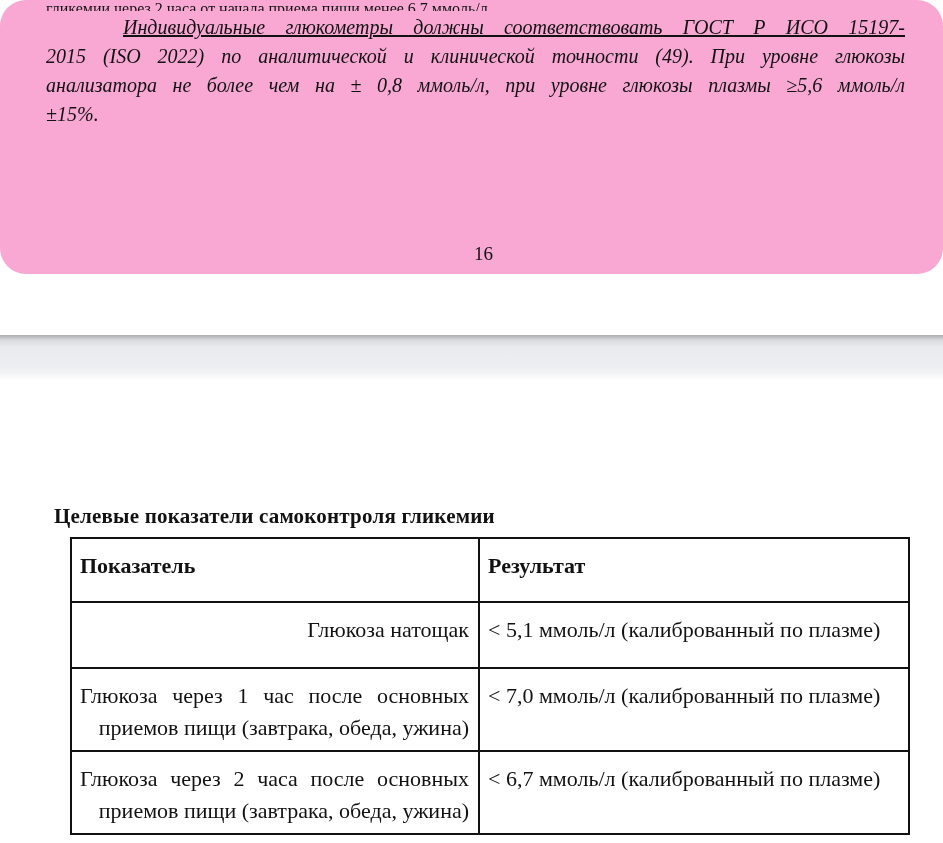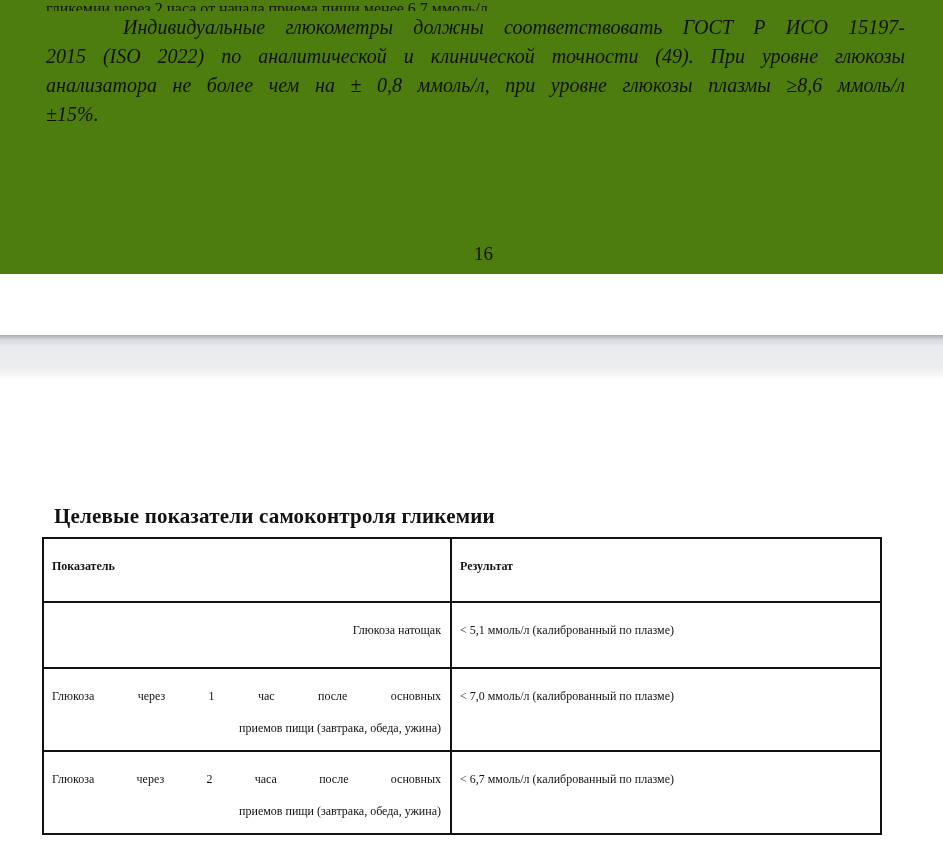--- a/index.html
+++ b/index.html
@@ -11,41 +11,42 @@
     overflow: hidden;
     font-family: "Liberation Serif", "DejaVu Serif", serif;
     color: #121212;
   }
 
   
   .page1 {
     position: absolute;
     top: 0; left: 0;
     width: 943px; height: 274px;
-    background: #4d7c0f;
+    background: #f9a8d4;
+    border-radius: 26px;
   }
   .clipped-line-window {
     position: absolute;
     top: 0; left: 46px;
     width: 860px; height: 11px;
     overflow: hidden;
   }
   .paragraph {
     position: absolute;
     top: 13px; left: 46px;
     width: 859px;
   }
   .para-line {
     font-style: italic;
     font-size: 20px;
     line-height: 29px;
     text-align: justify;
     text-align-last: justify;
   }
-  .para-line.indent { text-indent: 77px; }
+  .para-line.indent { text-indent: 77px; text-decoration: underline; }
   .para-line.last { text-align-last: left; }
   .page-number {
     position: absolute;
     top: 243px; left: 0;
     width: 943px;
     text-align: center;
     font-size: 19px;
     line-height: 22px;
     margin-left: 12px;
   }
@@ -70,25 +71,25 @@
   .table-title {
     position: absolute;
     top: 125px; left: 54px;
     font-size: 21px;
     font-weight: bold;
     line-height: 22px;
     letter-spacing: 0.2px;
   }
   table.glycemia {
     position: absolute;
-    top: 157px; left: 42px;
+    top: 157px; left: 70px;
     border-collapse: collapse;
     table-layout: fixed;
     width: 838px;
-    font-size: 12px;
+    font-size: 22px;
   }
   table.glycemia td, table.glycemia th {
     border: 2px solid #121212;
     vertical-align: top;
     padding: 11px 9px 6px 8px;
     line-height: 32px;
     font-weight: normal;
     text-align: left;
   }
   table.glycemia .hdr { font-weight: bold; }
@@ -107,21 +108,21 @@
 
 <div class="screen">
 
   <div class="page1">
     <div class="clipped-line-window">
       <span>гликемии через 2 часа от начала приема пищи менее 6,7 ммоль/л.</span>
     </div>
     <div class="paragraph">
       <div class="para-line indent">Индивидуальные глюкометры должны соответствовать ГОСТ Р ИСО 15197-</div>
       <div class="para-line">2015 (ISO 2022) по аналитической и клинической точности (49). При уровне глюкозы</div>
-      <div class="para-line">анализатора не более чем на ± 0,8 ммоль/л, при уровне глюкозы плазмы ≥8,6 ммоль/л</div>
+      <div class="para-line">анализатора не более чем на ± 0,8 ммоль/л, при уровне глюкозы плазмы ≥5,6 ммоль/л</div>
       <div class="para-line last">±15%.</div>
     </div>
     <div class="page-number">16</div>
   </div>
 
   <div class="page-gap"></div>
 
   <div class="page2">
     <div class="table-title">Целевые показатели самоконтроля гликемии</div>
 

